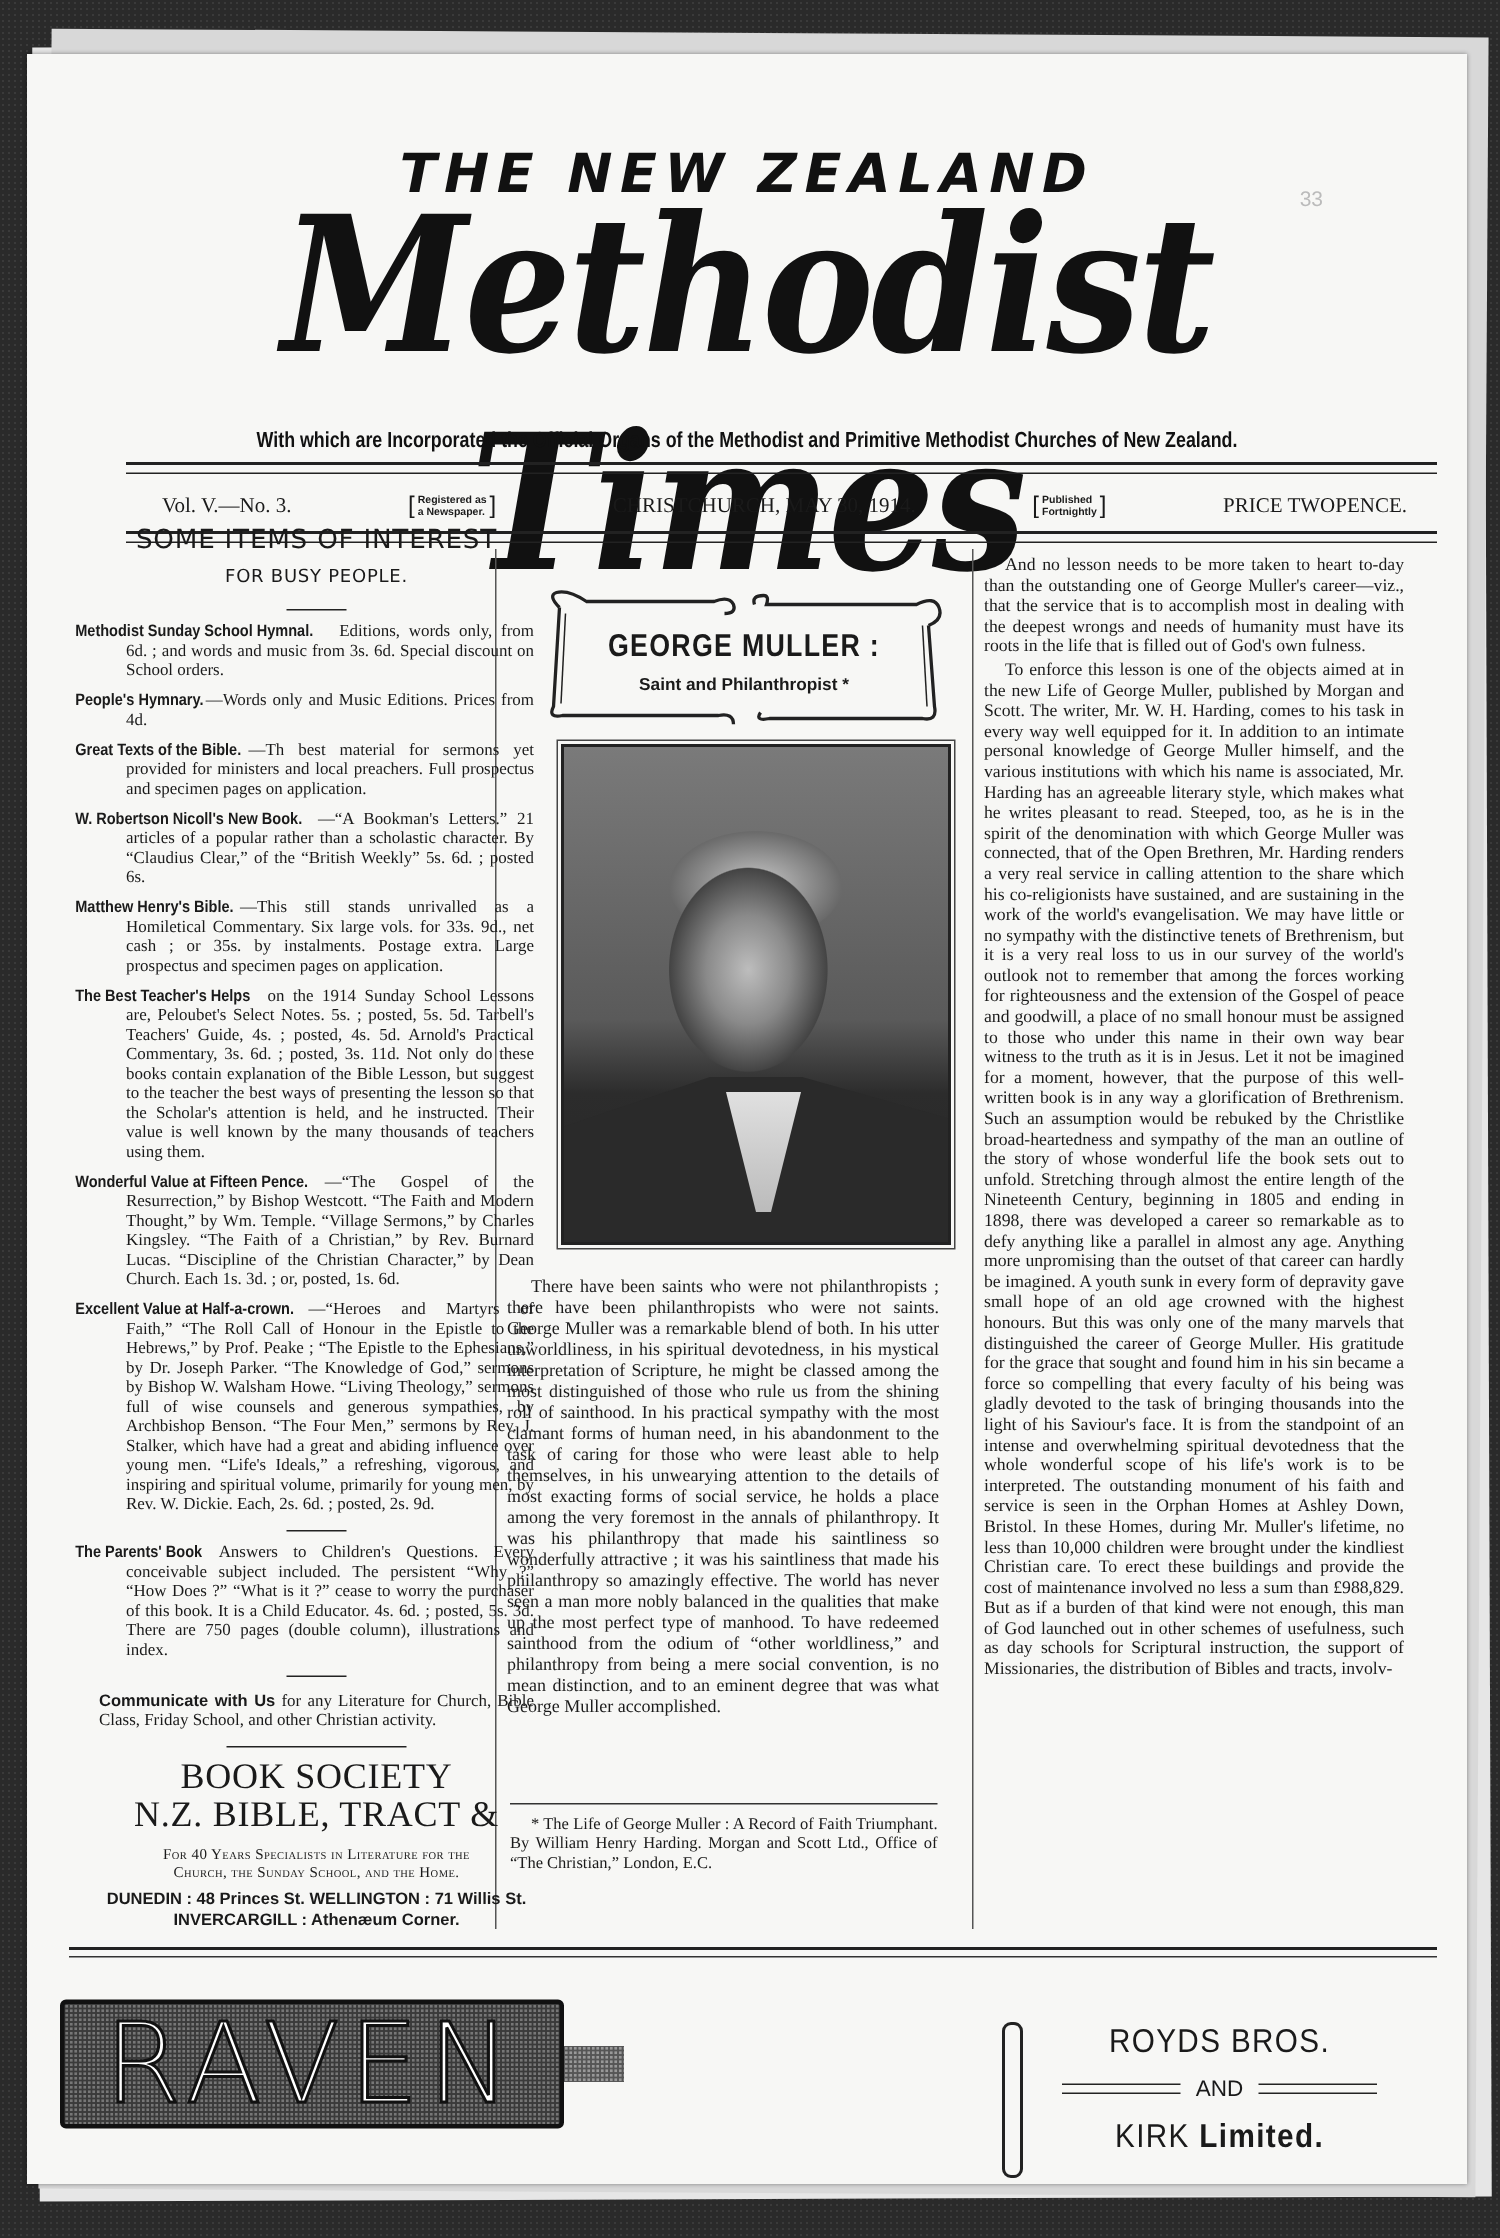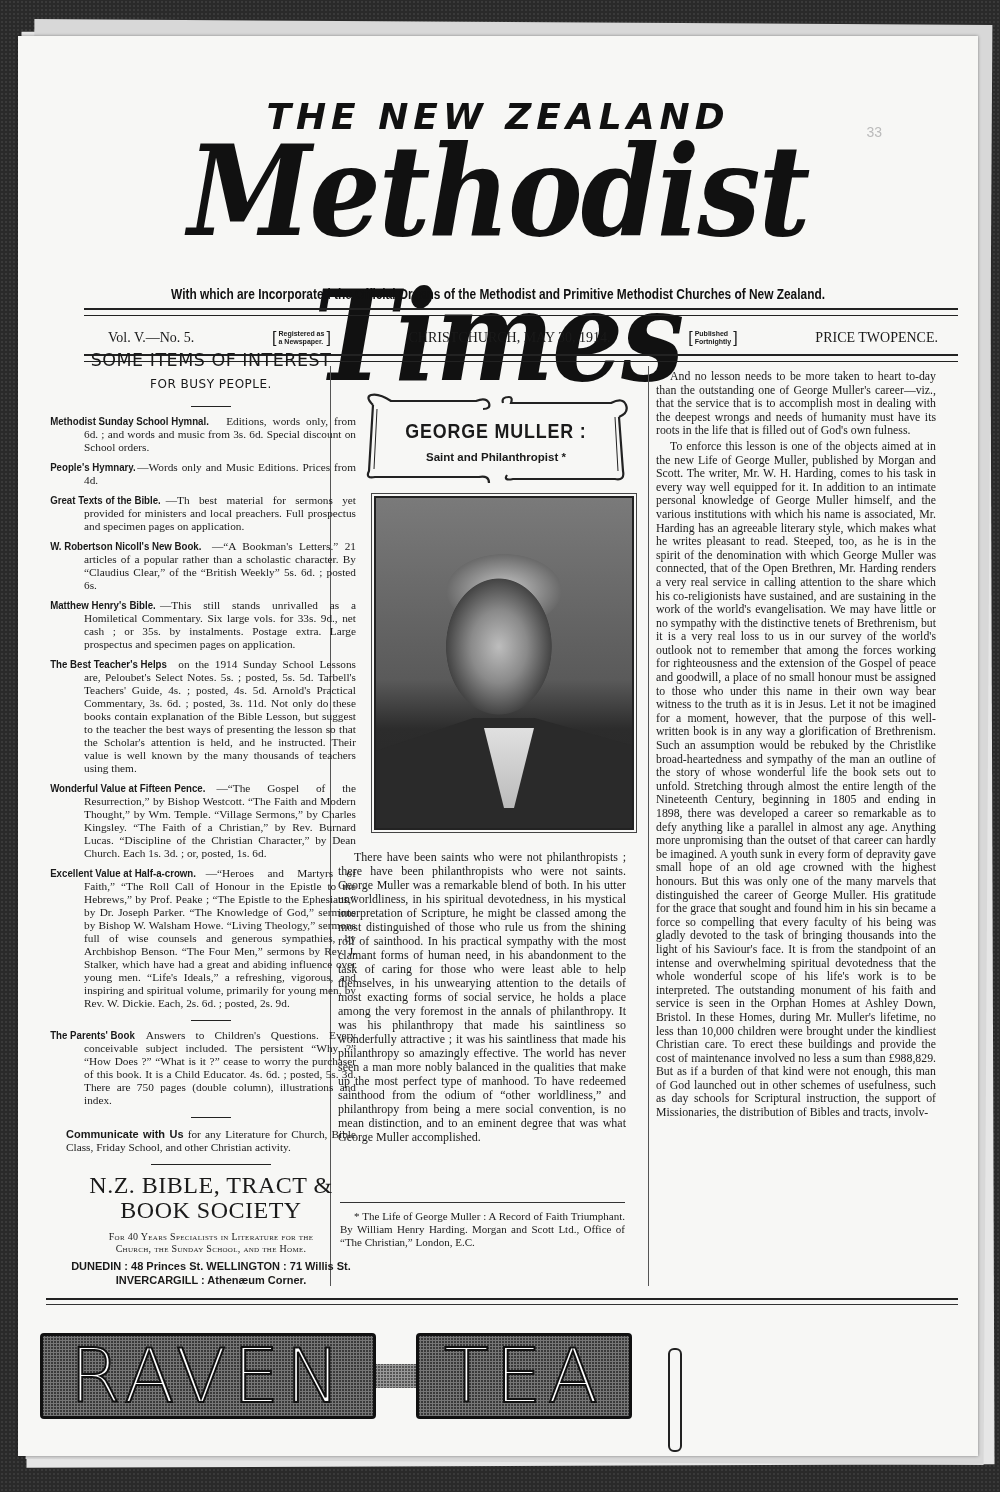--- a/index.html
+++ b/index.html
@@ -175,21 +175,21 @@
 <div class="page">
 
   <div class="masthead-top">THE NEW ZEALAND</div>
   <div class="corner-mark">33</div>
   <div class="masthead-title">Methodist Times</div>
   <div class="masthead-sub">With which are Incorporated the Official Organs of the Methodist and Primitive Methodist Churches of New Zealand.</div>
 
   <div class="rule-double" style="top:272px;"></div>
 
   <div class="dateline">
-    <span>Vol. V.—No. 5.</span>
+    <span>Vol. V.—No. 3.</span>
     <span class="bracket-note">
       <span class="br">[</span>
       <span class="txt">
           <span>Registered as</span>
           <span>a Newspaper.</span>
         </span>
       <span class="br">]</span>
     </span>
     <span>CHRISTCHURCH, MAY 30, 1914.</span>
     <span class="bracket-note">
@@ -228,22 +228,22 @@
 
     <div class="item hang"><span class="lead">The Parents' Book</span><span> Answers to Children's Questions. Every conceivable subject included. The persistent “Why ?” “How Does ?” “What is it ?” cease to worry the purchaser of this book. It is a Child Educator. 4s. 6d. ; posted, 5s. 3d. There are 750 pages (double column), illustrations and index.</span></div>
 
     <div class="short-rule"></div>
 
     <div class="communicate"><span class="lead">Communicate with Us</span><span> for any Literature for Church, Bible Class, Friday School, and other Christian activity.</span></div>
 
     <div class="short-rule" style="width:120px;"></div>
 
     <div class="bts-title">
+      <div>BOOK SOCIETY</div>
       <div>N.Z. BIBLE, TRACT &amp;</div>
-      <div>BOOK SOCIETY</div>
     </div>
     <div class="bts-line">
       <div>For 40 Years Specialists in Literature for the</div>
       <div>Church, the Sunday School, and the Home.</div>
     </div>
     <div class="bts-addr">
       <div>DUNEDIN : 48 Princes St.   WELLINGTON : 71 Willis St.</div>
       <div>INVERCARGILL : Athenæum Corner.</div>
     </div>
   </div>
@@ -280,17 +280,28 @@
 
   <div class="col-right">
     <p>And no lesson needs to be more taken to heart to-day than the outstanding one of George Muller's career—viz., that the service that is to accomplish most in dealing with the deepest wrongs and needs of humanity must have its roots in the life that is filled out of God's own fulness.</p>
     <p>To enforce this lesson is one of the objects aimed at in the new Life of George Muller, published by Morgan and Scott. The writer, Mr. W. H. Harding, comes to his task in every way well equipped for it. In addition to an intimate personal knowledge of George Muller himself, and the various institutions with which his name is associated, Mr. Harding has an agreeable literary style, which makes what he writes pleasant to read. Steeped, too, as he is in the spirit of the denomination with which George Muller was connected, that of the Open Brethren, Mr. Harding renders a very real service in calling attention to the share which his co-religionists have sustained, and are sustaining in the work of the world's evangelisation. We may have little or no sympathy with the distinctive tenets of Brethrenism, but it is a very real loss to us in our survey of the world's outlook not to remember that among the forces working for righteousness and the extension of the Gospel of peace and goodwill, a place of no small honour must be assigned to those who under this name in their own way bear witness to the truth as it is in Jesus. Let it not be imagined for a moment, however, that the purpose of this well-written book is in any way a glorification of Brethrenism. Such an assumption would be rebuked by the Christlike broad-heartedness and sympathy of the man an outline of the story of whose wonderful life the book sets out to unfold. Stretching through almost the entire length of the Nineteenth Century, beginning in 1805 and ending in 1898, there was developed a career so remarkable as to defy anything like a parallel in almost any age. Anything more unpromising than the outset of that career can hardly be imagined. A youth sunk in every form of depravity gave small hope of an old age crowned with the highest honours. But this was only one of the many marvels that distinguished the career of George Muller. His gratitude for the grace that sought and found him in his sin became a force so compelling that every faculty of his being was gladly devoted to the task of bringing thousands into the light of his Saviour's face. It is from the standpoint of an intense and overwhelming spiritual devotedness that the whole wonderful scope of his life's work is to be interpreted. The outstanding monument of his faith and service is seen in the Orphan Homes at Ashley Down, Bristol. In these Homes, during Mr. Muller's lifetime, no less than 10,000 children were brought under the kindliest Christian care. To erect these buildings and provide the cost of maintenance involved no less a sum than £988,829. But as if a burden of that kind were not enough, this man of God launched out in other schemes of usefulness, such as day schools for Scriptural instruction, the support of Missionaries, the distribution of Bibles and tracts, involv-</p>
   </div>
 
   <div class="ad-rule"></div>
   <div class="raven">
     <div class="block b1">RAVEN</div>
     <div class="mid"></div>
-    <div class="block b2">TEA</div>
   </div>
   <div class="ad-sep"></div>
+  <div class="royds">
+    <div class="r1">ROYDS BROS.</div>
+    <div class="and-row">
+      <span class="dl"></span>
+      <span>AND</span>
+      <span class="dl"></span>
+    </div>
+    <div class="r3">
+      <span>KIRK</span>
+      <span class="lim">Limited.</span>
+    </div>
+  </div>
 
 </div>
 
 </body></html>

